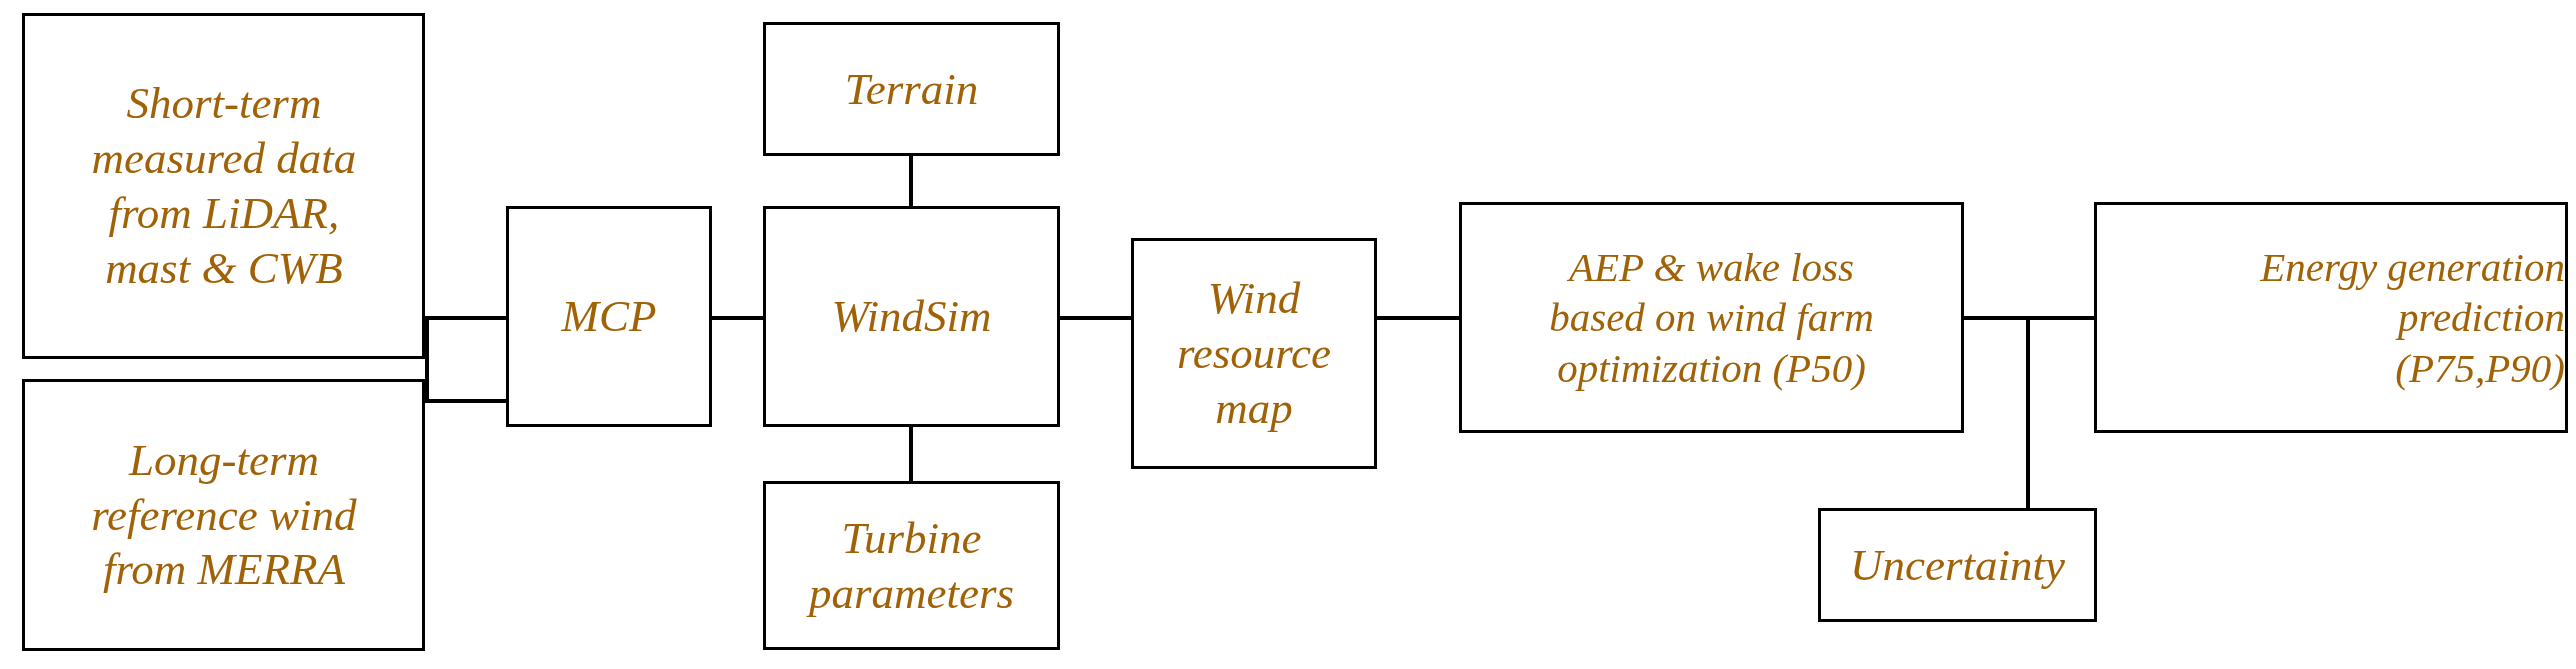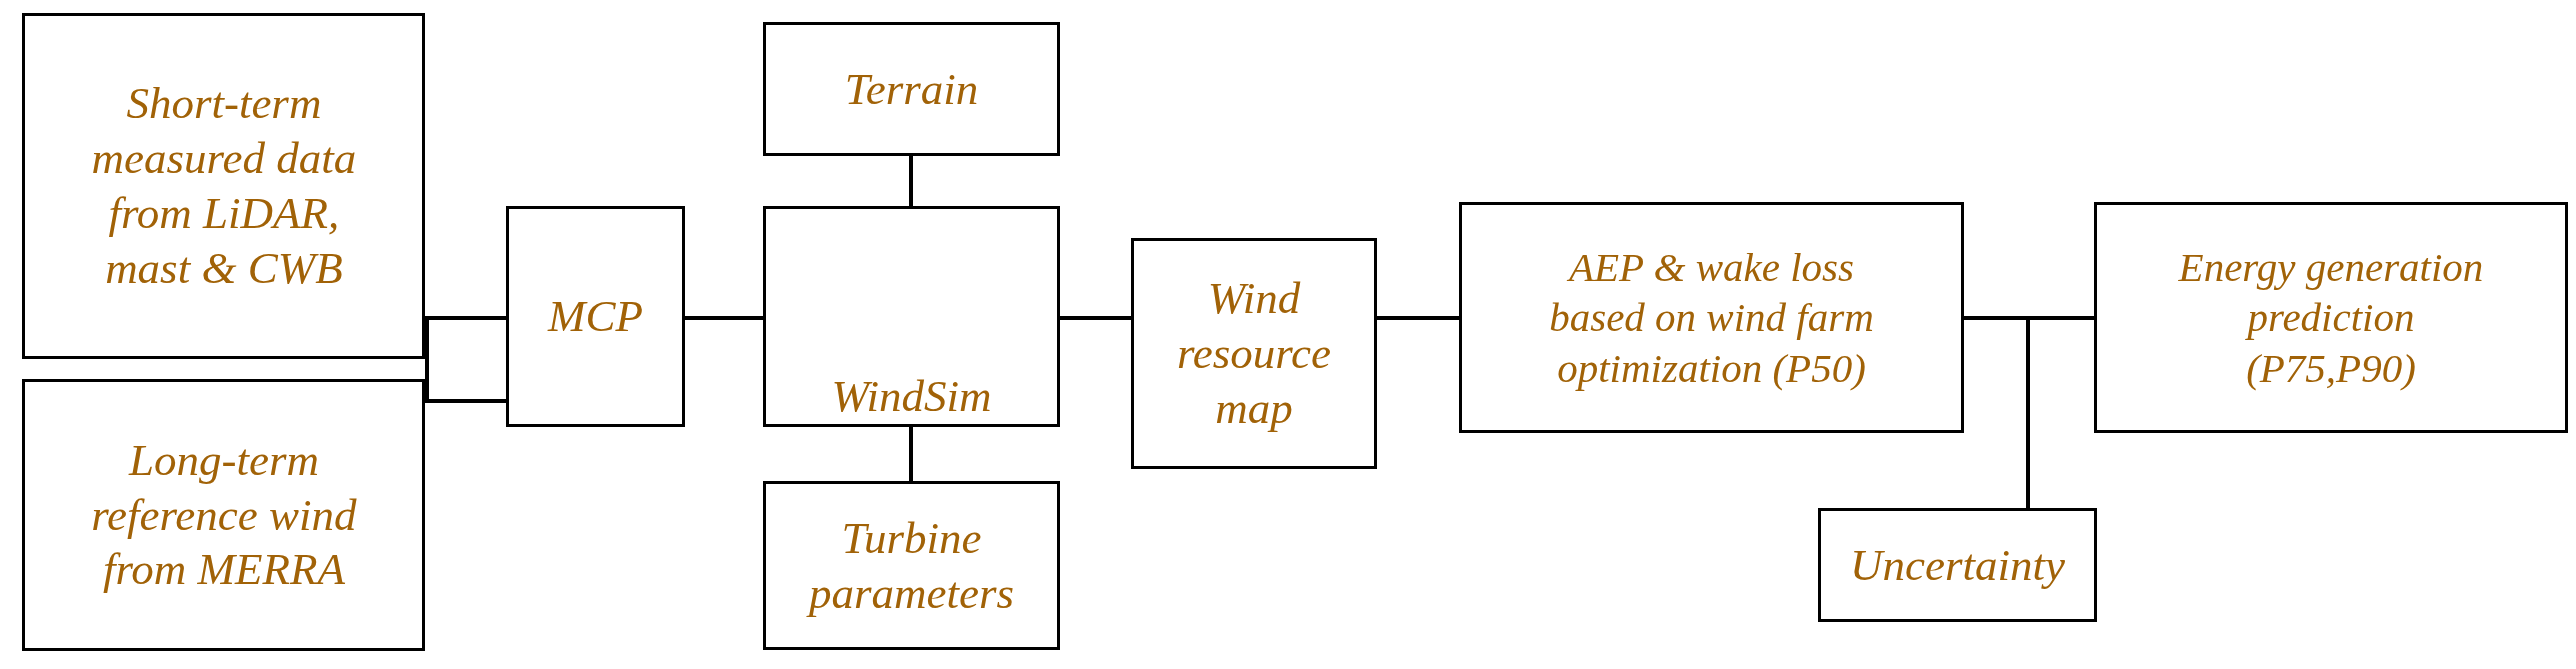--- a/index.html
+++ b/index.html
@@ -71,29 +71,29 @@
 from LiDAR,
 mast &amp; CWB</span>
   </div>
 
   <div class="node fs-lg" style="left:22.4px; top:379px; width:403px; height:272px;">
     <span class="label">Long-term
 reference wind
 from MERRA</span>
   </div>
 
-  <div class="node fs-lg" style="left:506px; top:206px; width:179px; height:221px;justify-content:center;">
+  <div class="node fs-lg" style="left:506px; top:206px; width:206px; height:221px;justify-content:center;">
     <span class="label">MCP</span>
   </div>
 
   <div class="node fs-lg" style="left:763px; top:22.4px; width:297px; height:134px;">
     <span class="label">Terrain</span>
   </div>
 
-  <div class="node fs-lg" style="left:763px; top:206px; width:297px; height:221px;align-items:flex-end;">
+  <div class="node fs-lg" style="left:763px; top:206px; width:297px; height:221px;">
     <span class="label">WindSim</span>
   </div>
 
   <div class="node fs-lg" style="left:763px; top:481px; width:297px; height:169px;">
     <span class="label">Turbine
 parameters</span>
   </div>
 
   <div class="node fs-lg" style="left:1131px; top:202px; width:246px; height:231px;margin-top:36px;">
     <span class="label">Wind
@@ -104,20 +104,20 @@
   <div class="node fs-md" style="left:1459px; top:202px; width:505px; height:231px;">
     <span class="label">AEP &amp; wake loss
 based on wind farm
 optimization (P50)</span>
   </div>
 
   <div class="node fs-lg" style="left:1818px; top:508px; width:279px; height:114px;">
     <span class="label">Uncertainty</span>
   </div>
 
-  <div class="node fs-md" style="left:2094px; top:202px; width:474px; height:231px;">
+  <div class="node fs-md" style="left:2094px; top:202px; width:474px; height:231px;text-align:right;">
     <span class="label">Energy generation
 prediction
 (P75,P90)</span>
   </div>
 
 </div>
 
 
 </body></html>

